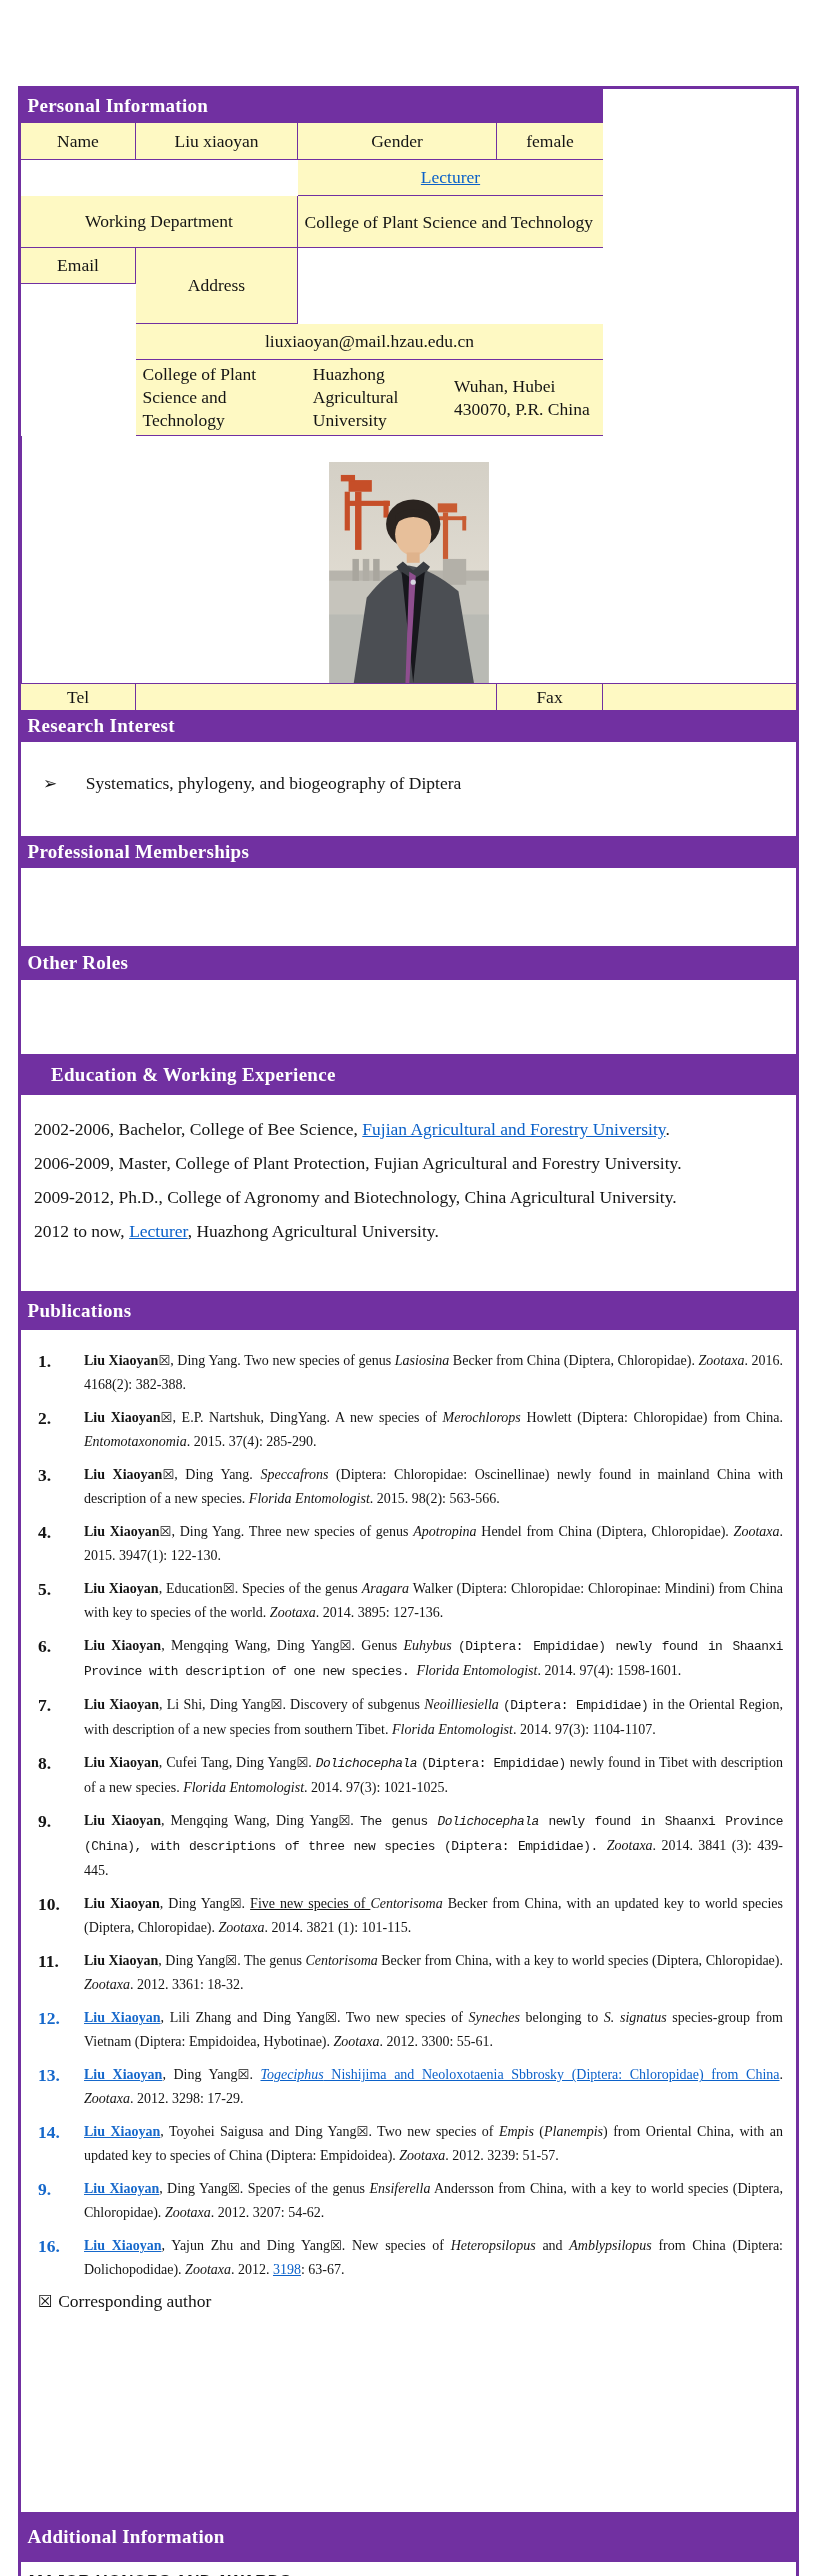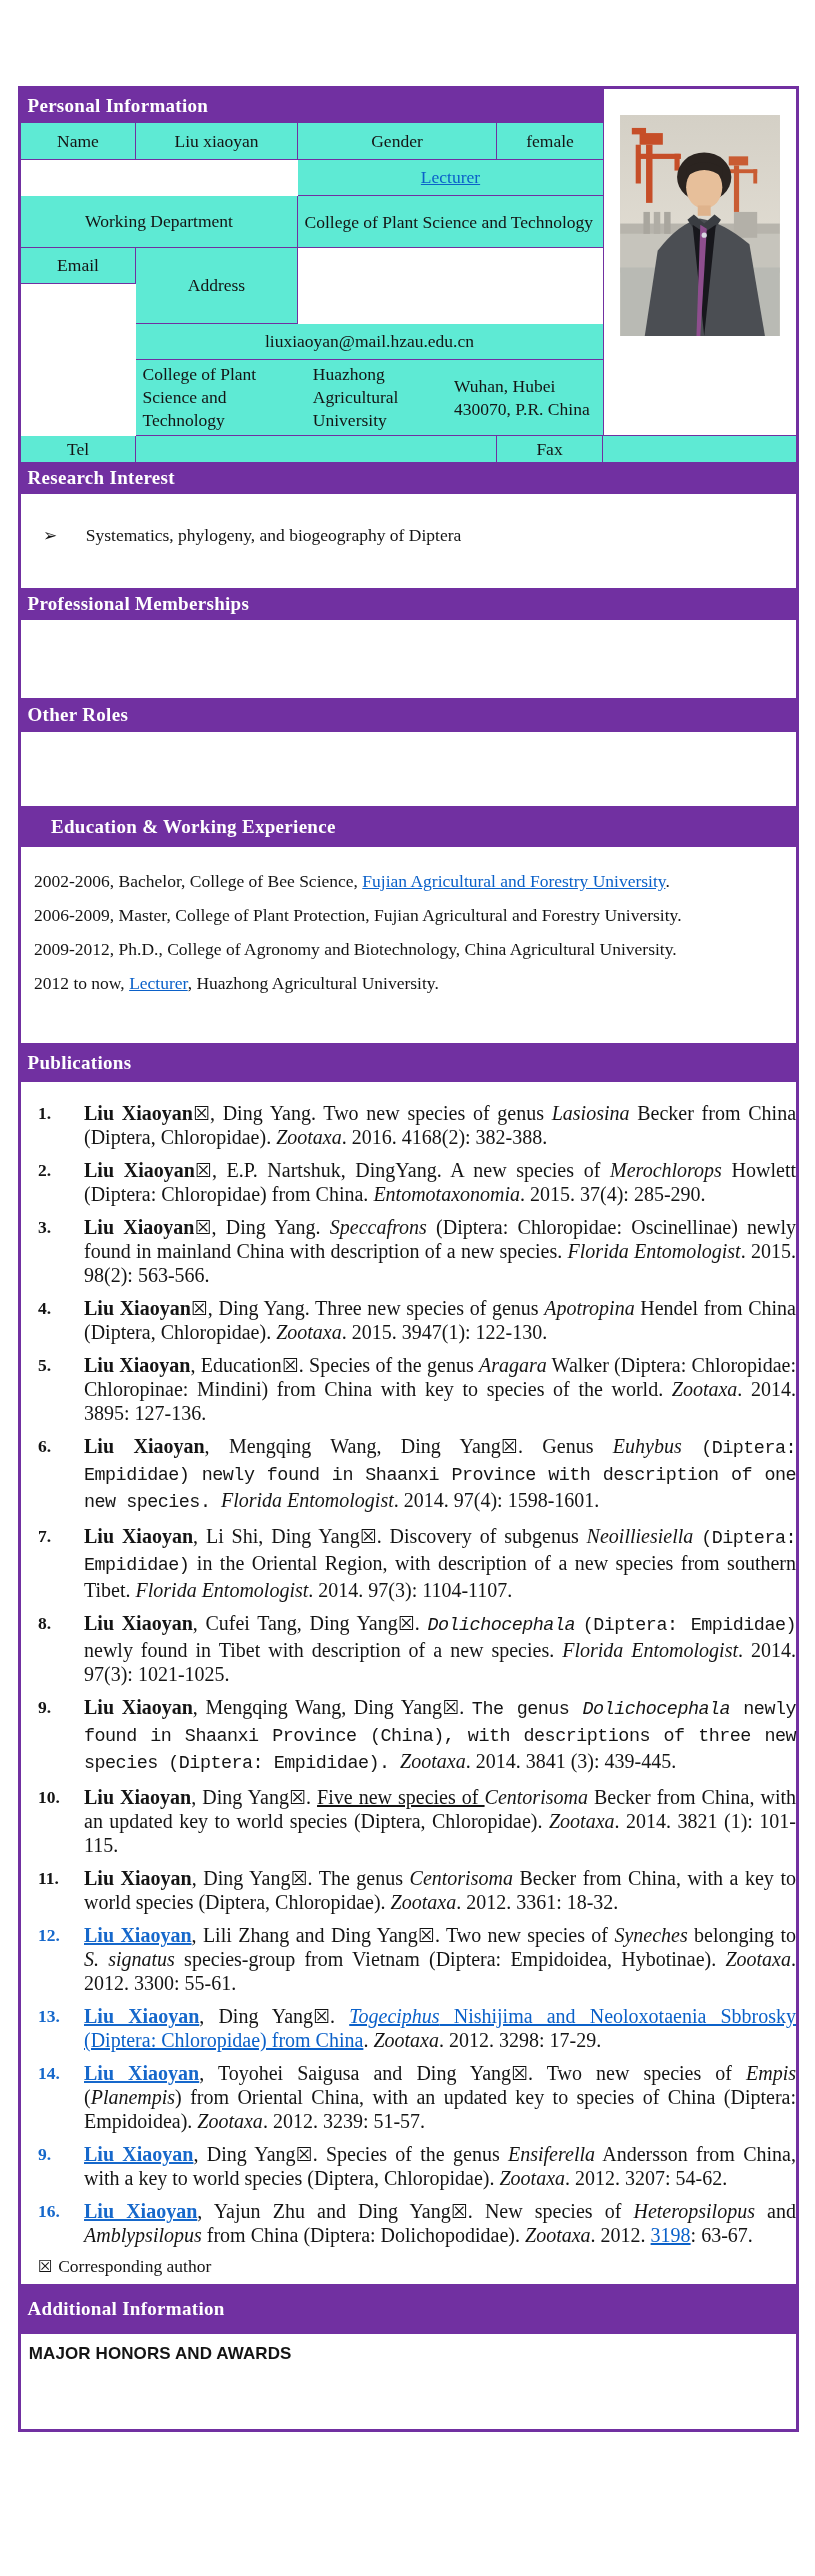--- a/index.html
+++ b/index.html
@@ -20,25 +20,25 @@
     background:var(--purple);color:#fff;font-weight:bold;
     font-size:19px;padding-left:6.5px;display:flex;align-items:center;
     letter-spacing:0.3px;
   }
   .bar-50{height:32px;}
   .bar-52{height:34px;}
   .bar-61{height:39px;}
   .bar-63{height:41px;padding-left:30px;}
   .bar-77{height:50px;}
   
-  .top-section{display:flex;}
+  .top-section{display:flex;flex-direction:column;}
   .left-main{width:582px;}
   .pi-bar{height:34px;}
   .pi-grid{display:grid;grid-template-columns:115px 162px 199px 106px;}
-  .cell{font-size:17.5px;display:flex;align-items:center;justify-content:center;text-align:center;background:#5eead4;}
+  .cell{font-size:17.5px;display:flex;align-items:center;justify-content:center;text-align:center;background:#fef9c3;}
   .cell.left{justify-content:flex-start;text-align:left;padding:3.9px 6.5px;}
   .br{border-right:1.9px solid var(--purple);}
   .bb{border-bottom:1.9px solid var(--purple);}
   .h1{height:37px;} .h2{height:36px;} .h3{height:52px;} .h4{height:36px;} .h5{height:76px;}
   .gc13{grid-column:1/3;} .gc35{grid-column:3/5;} .gc25{grid-column:2/5;}
   .addr-lines{line-height:22.7px;}
   a.link{color:var(--link);text-decoration:underline;cursor:pointer;}
   
   .photo-cell{flex:1;border-left:1.9px solid var(--purple);border-bottom:1.9px solid var(--purple);
     background:#fff;display:flex;justify-content:center;align-items:flex-start;padding-top:26px;}
@@ -51,21 +51,21 @@
   .research-box{height:94px;padding:31px 13px 0 22px;}
   .arrow{display:inline-block;margin-right:28.5px;font-size:17px;}
   .empty-120{height:78px;}
   .empty-115{height:74px;}
   .edu-box{height:196px;padding:17px 13px 0 13px;}
   .edu-line{line-height:34px;font-size:17.5px;}
   .pub-box{min-height:1182px;padding:19.4px 0 6.5px 0;}
   .pub{display:flex;margin-bottom:9px;}
   .pub-num{width:63px;padding-left:17px;font-weight:bold;font-size:17.5px;line-height:24px;flex:none;}
   .pub-num.blue{color:var(--name-blue);}
-  .pub-body{flex:1;text-align:justify;font-size:20px;line-height:24px;}
+  .pub-body{flex:1;padding-right:13px;text-align:justify;font-size:14px;line-height:24px;}
   .pub-foot{padding-left:17px;margin-top:7.8px;font-size:17.5px;}
   .b{font-weight:bold;}
   .i{font-style:italic;}
   .u{text-decoration:underline;}
   .m{font-family:"Liberation Mono",monospace;font-size:.92em;letter-spacing:-0.5px;}
   .c-link{color:var(--link);}
   .c-name{color:var(--name-blue);}
   .env{font-weight:normal;font-family:"DejaVu Sans",sans-serif;font-size:.95em;}
   .add-box{height:95px;padding:10.4px 7.8px;}
   .honors{font-family:"Liberation Sans",sans-serif;font-weight:bold;font-size:17px;

